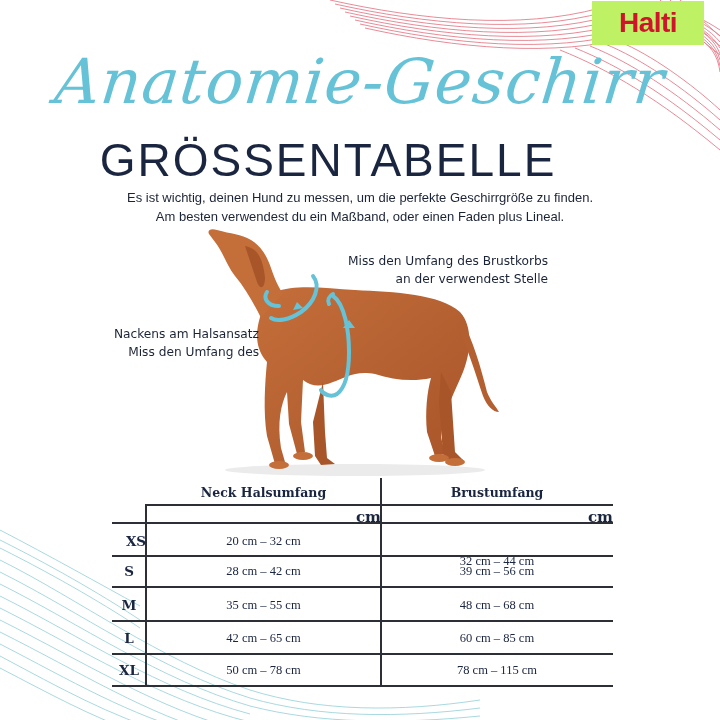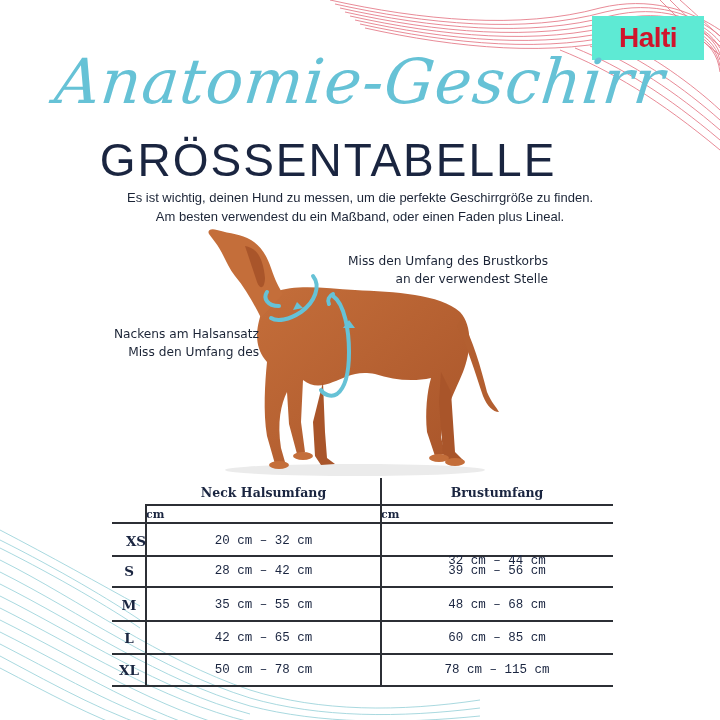--- a/index.html
+++ b/index.html
@@ -1,34 +1,34 @@
 <!DOCTYPE html>
 <html><head>
 <meta charset="utf-8">
 <style>
   html, body { margin:0; padding:0; }
   body { width:720px; height:720px; position:relative; overflow:hidden; background:#ffffff; font-family:"DejaVu Sans", sans-serif; color:#1b2436; }
   .deco { position:absolute; left:0; top:0; width:720px; height:720px; pointer-events:none; }
-  .logo { position:absolute; left:592px; top:16px; width:112px; height:44px; background:#5eead4; display:flex; align-items:center; justify-content:center; }
+  .logo { position:absolute; left:592px; top:1px; width:112px; height:44px; background:#bef264; display:flex; align-items:center; justify-content:center; }
   .logo span { color:#d0142c; font-family:"Liberation Sans", sans-serif; font-weight:bold; font-size:28px; letter-spacing:-0.5px; }
   .script-title { position:absolute; left:0; width:720px; top:42px; text-align:center; color:#66c2d6; font-family:"DejaVu Serif", serif; font-style:italic; font-size:62px; letter-spacing:1px; line-height:80px; transform:skewX(-6deg); }
   .main-title { position:absolute; left:0; width:656px; top:134px; text-align:center; font-family:"Liberation Sans", sans-serif; font-size:46px; color:#1a2540; letter-spacing:2px; line-height:52px; }
   .intro { position:absolute; left:0; width:720px; top:188px; text-align:center; font-family:Liberation Sans, sans-serif; font-size:13px; line-height:19px; color:#1b2436; }
   .intro div { white-space:nowrap; }
   .label { position:absolute; font-size:12.2px; line-height:18px; color:#1b2436; white-space:nowrap; }
   .label.chest { left:348px; top:252px; text-align:right; }
   .label.neck { right:461px; top:325px; text-align:right; }
   .dog { position:absolute; left:205px; top:222px; width:300px; height:268px; }
   .hdr { position:absolute; font-family:"DejaVu Serif", serif; font-weight:bold; font-size:12.5px; color:#1a2540; text-align:center; }
   .tbl { position:absolute; left:0; top:0; width:720px; height:720px; }
   .hline { position:absolute; height:2px; background:#2c2f35; }
   .vline { position:absolute; width:2px; background:#2c2f35; }
-  .cell { position:absolute; text-align:center; font-family:Liberation Mono, monospace; font-size:12.5px; color:#1a2540; }
+  .cell { position:absolute; text-align:center; font-family:Liberation Serif, serif; font-size:12.5px; color:#1a2540; }
   .size { position:absolute; width:34px; left:112px; text-align:center; font-family:"DejaVu Serif", serif; font-weight:bold; font-size:13.5px; color:#1a2540; }
-  .unit { position:absolute; text-align:left; font-family:"DejaVu Serif", serif; font-weight:bold; font-size:11px; color:#1a2540; }
+  .unit { position:absolute; text-align:right; font-family:"DejaVu Serif", serif; font-weight:bold; font-size:15px; color:#1a2540; }
 </style>
 </head>
 <body>
 
 <svg class="deco" viewBox="0 0 720 720" xmlns="http://www.w3.org/2000/svg">
   <g fill="none" stroke="#d0142c" stroke-width="0.9" opacity="0.55">
     <path d="M330 0 C420 20 520 30 600 8 C650 -4 690 10 720 30"></path>
     <path d="M335 4 C425 24 525 34 605 12 C655 0 695 14 720 36"></path>
     <path d="M340 8 C430 28 530 38 610 16 C660 4 700 18 720 42"></path>
     <path d="M345 12 C435 32 535 42 615 20 C665 8 705 22 720 48"></path>

